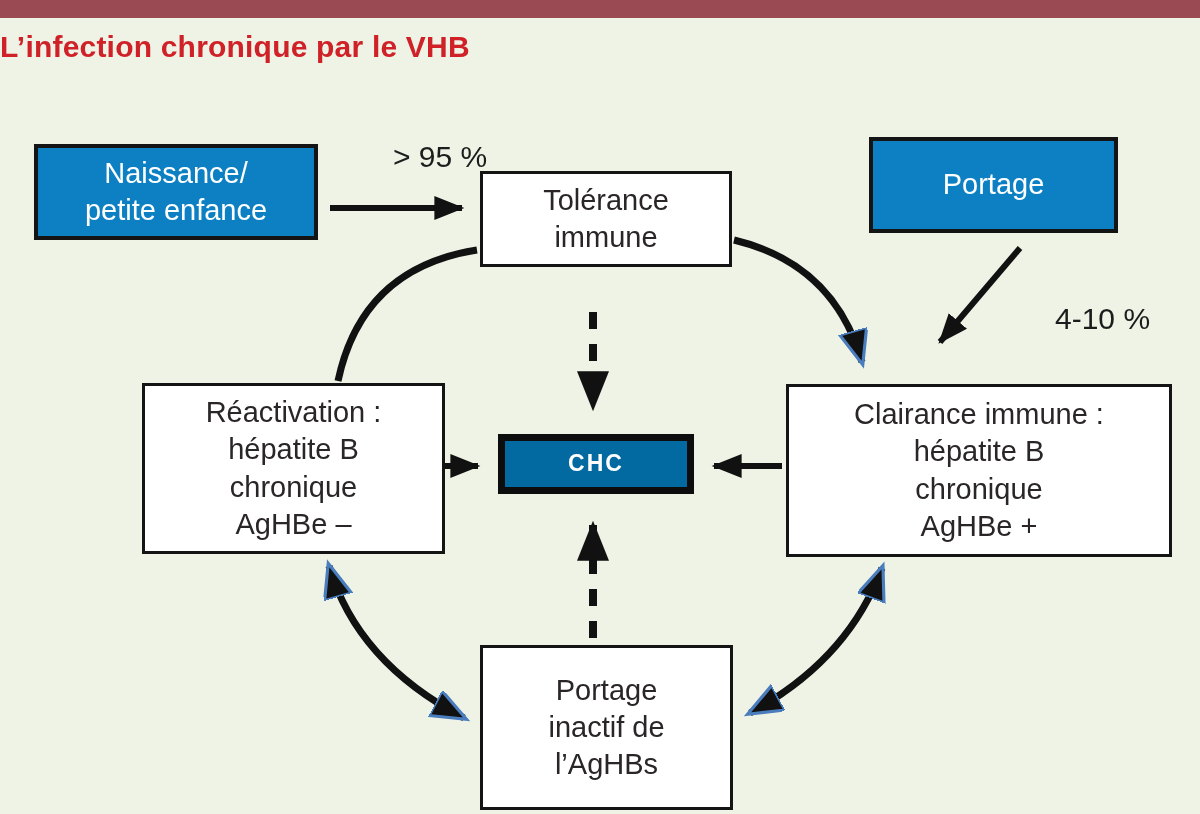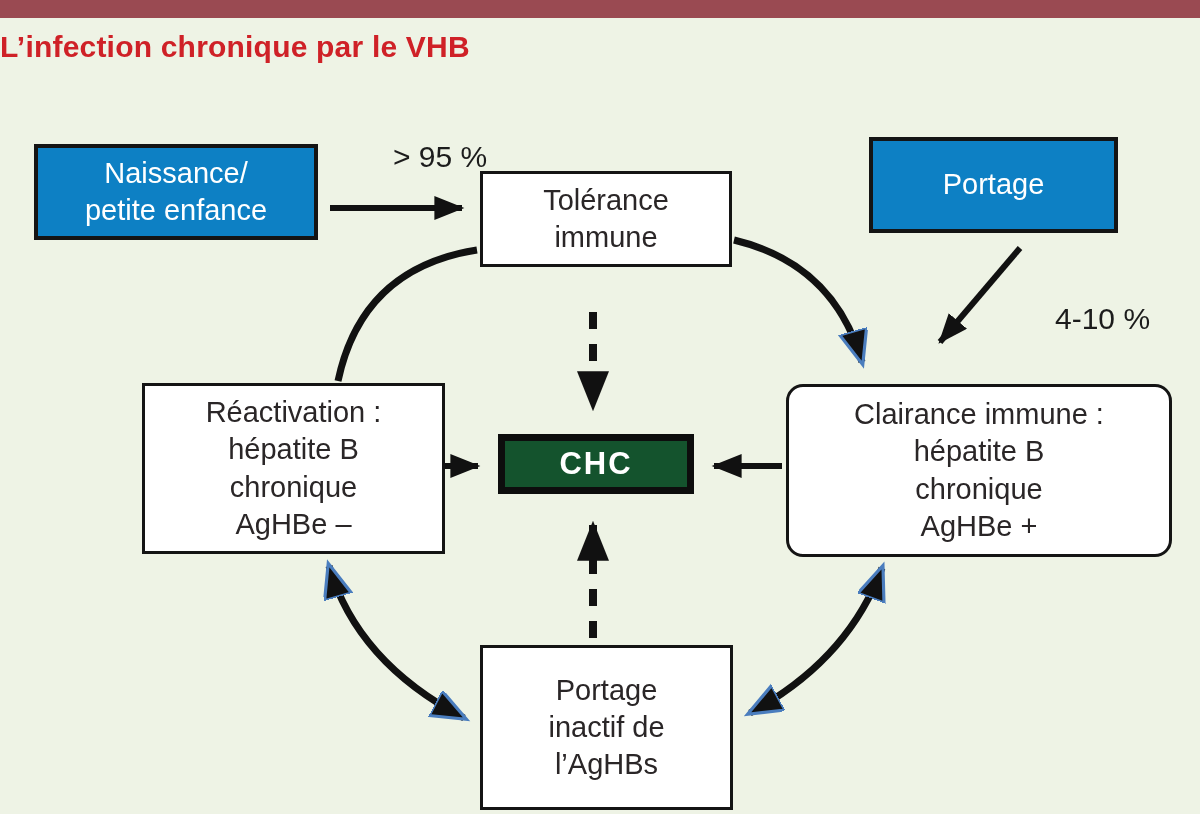--- a/index.html
+++ b/index.html
@@ -18,30 +18,30 @@
     letter-spacing:0.2px;
   }
   .box{
     position:absolute;display:flex;align-items:center;justify-content:center;
     text-align:center;box-sizing:border-box;
     border:3px solid #141414;
   }
   .box-label{white-space:pre-line;line-height:1.28;}
   .blue{background:#0d80c4;color:#ffffff;font-size:29px;border-width:4px;}
   .pink{background:#ffffff;color:#2a2627;font-size:29px;}
-  .green{background:#14532d;color:#ffffff;font-size:31px;font-weight:bold;
+  .green{background:#0369a1;color:#ffffff;font-size:23px;font-weight:bold;
          border:7px solid #0d0d0d;letter-spacing:2px;}
   .edge-label{
     position:absolute;font-size:30px;color:#1c1c1c;white-space:nowrap;margin-left:43px;
   }
   #naissance{left:26px;top:144px;width:284px;height:96px;margin-left:8px;}
   #adulte{left:869px;top:137px;width:249px;height:96px;}
   #tolerance{left:480px;top:171px;width:252px;height:96px;}
   #reactivation{left:142px;top:383px;width:303px;height:171px;}
-  #clairance{left:786px;top:384px;width:386px;height:173px;border-radius:17px;}
+  #clairance{left:786px;top:384px;width:386px;height:173px;}
   #chc{left:498px;top:434px;width:196px;height:60px;}
   #portage{left:480px;top:645px;width:253px;height:165px;}
   #lbl95{left:350px;top:140px;}
   #lbl510{left:1012px;top:302px;}
   svg.arrows{position:absolute;left:0;top:0;}
 </style>
 </head>
 <body>
 
 <div class="topbar"></div>

